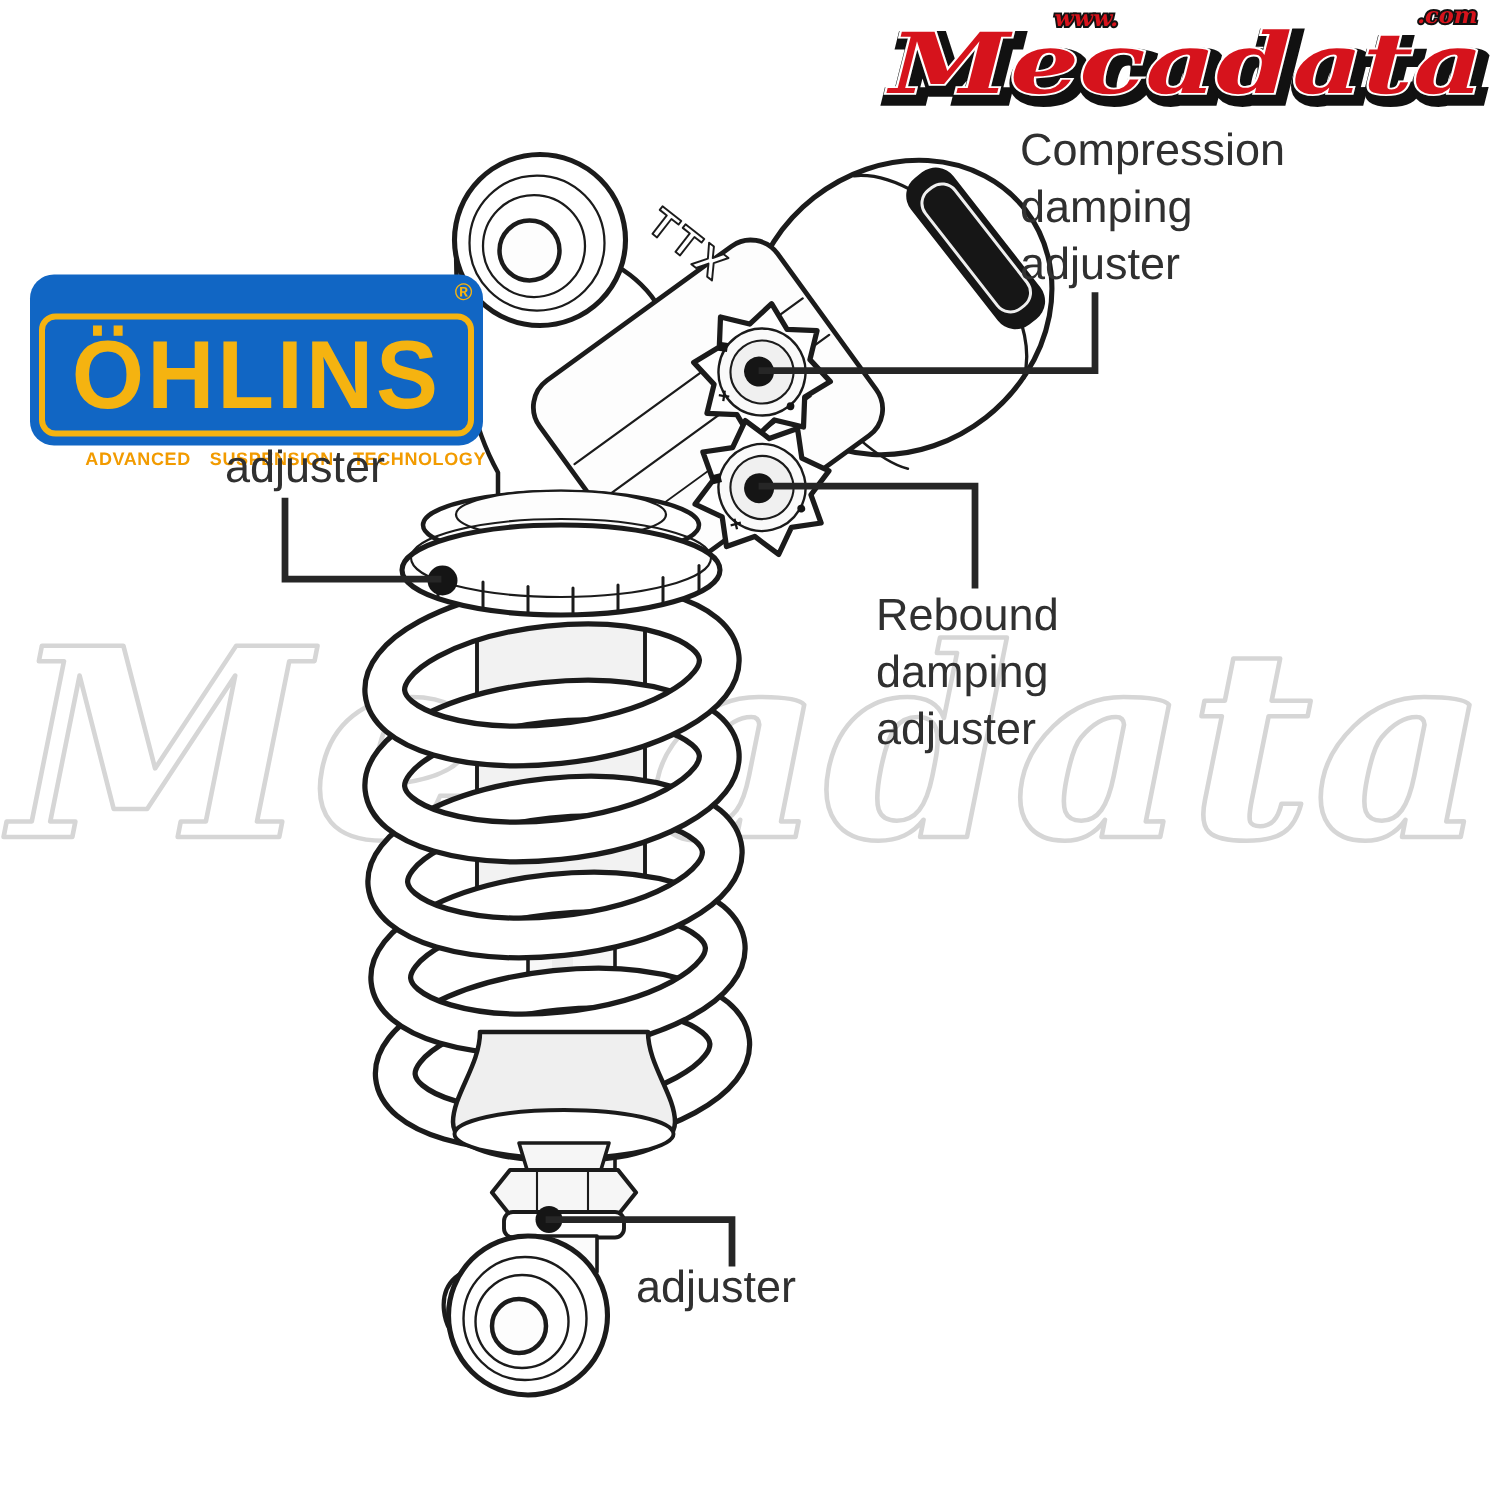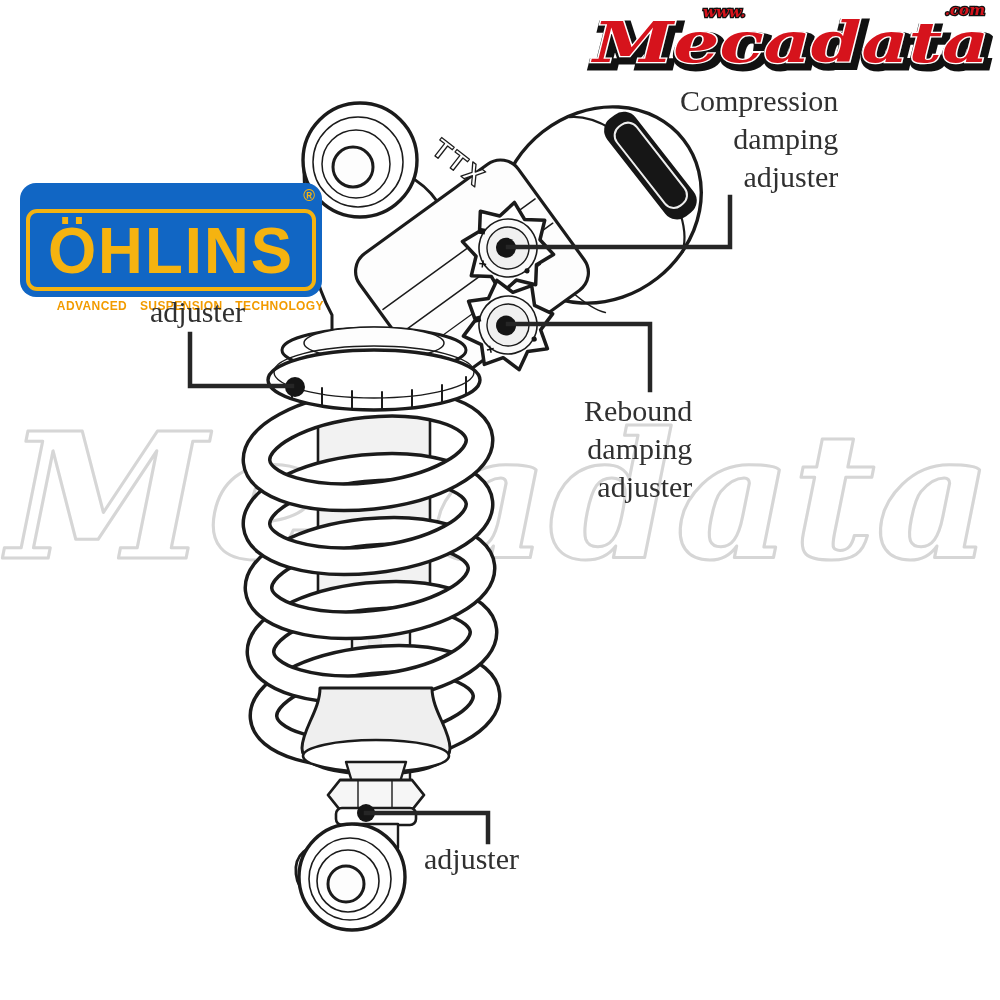--- a/index.html
+++ b/index.html
@@ -1,20 +1,20 @@
 <!DOCTYPE html>
 <html><head>
 <meta charset="utf-8">
 <style>
   html,body{margin:0;padding:0;background:#fff;}
   .stage{position:relative;width:1000px;height:1000px;background:#ffffff;overflow:hidden;
          font-family:"Liberation Sans",sans-serif;}
   .art{position:absolute;left:0;top:0;width:1000px;height:1000px;z-index:1;}
   .callout{position:absolute;z-index:6;color:#303030;font-size:30px;line-height:38px;
-           font-family:Liberation Serif, serif;white-space:nowrap;text-align:right;}
+           font-family:Liberation Sans, sans-serif;white-space:nowrap;}
   
   .ohlins{position:absolute;left:20px;top:183px;width:302px;height:114px;z-index:5;
           background:#1166c4;border-radius:16px;}
   .ohlins-inner{position:absolute;left:6px;top:6px;right:6px;bottom:6px;
           border:4px solid #f5b310;border-radius:11px;
           display:flex;align-items:center;justify-content:center;margin-top:20px;}
   .ohlins-word{color:#f5b310;font-weight:bold;font-size:62px;letter-spacing:2px;
           font-family:"Liberation Sans",sans-serif;transform:scaleY(1.04);}
   .ohlins-reg{position:absolute;top:4px;right:7px;color:#f5b310;font-size:16px;font-weight:bold;}
   .ohlins-tagline{position:absolute;left:22px;top:299px;width:302px;z-index:5;

